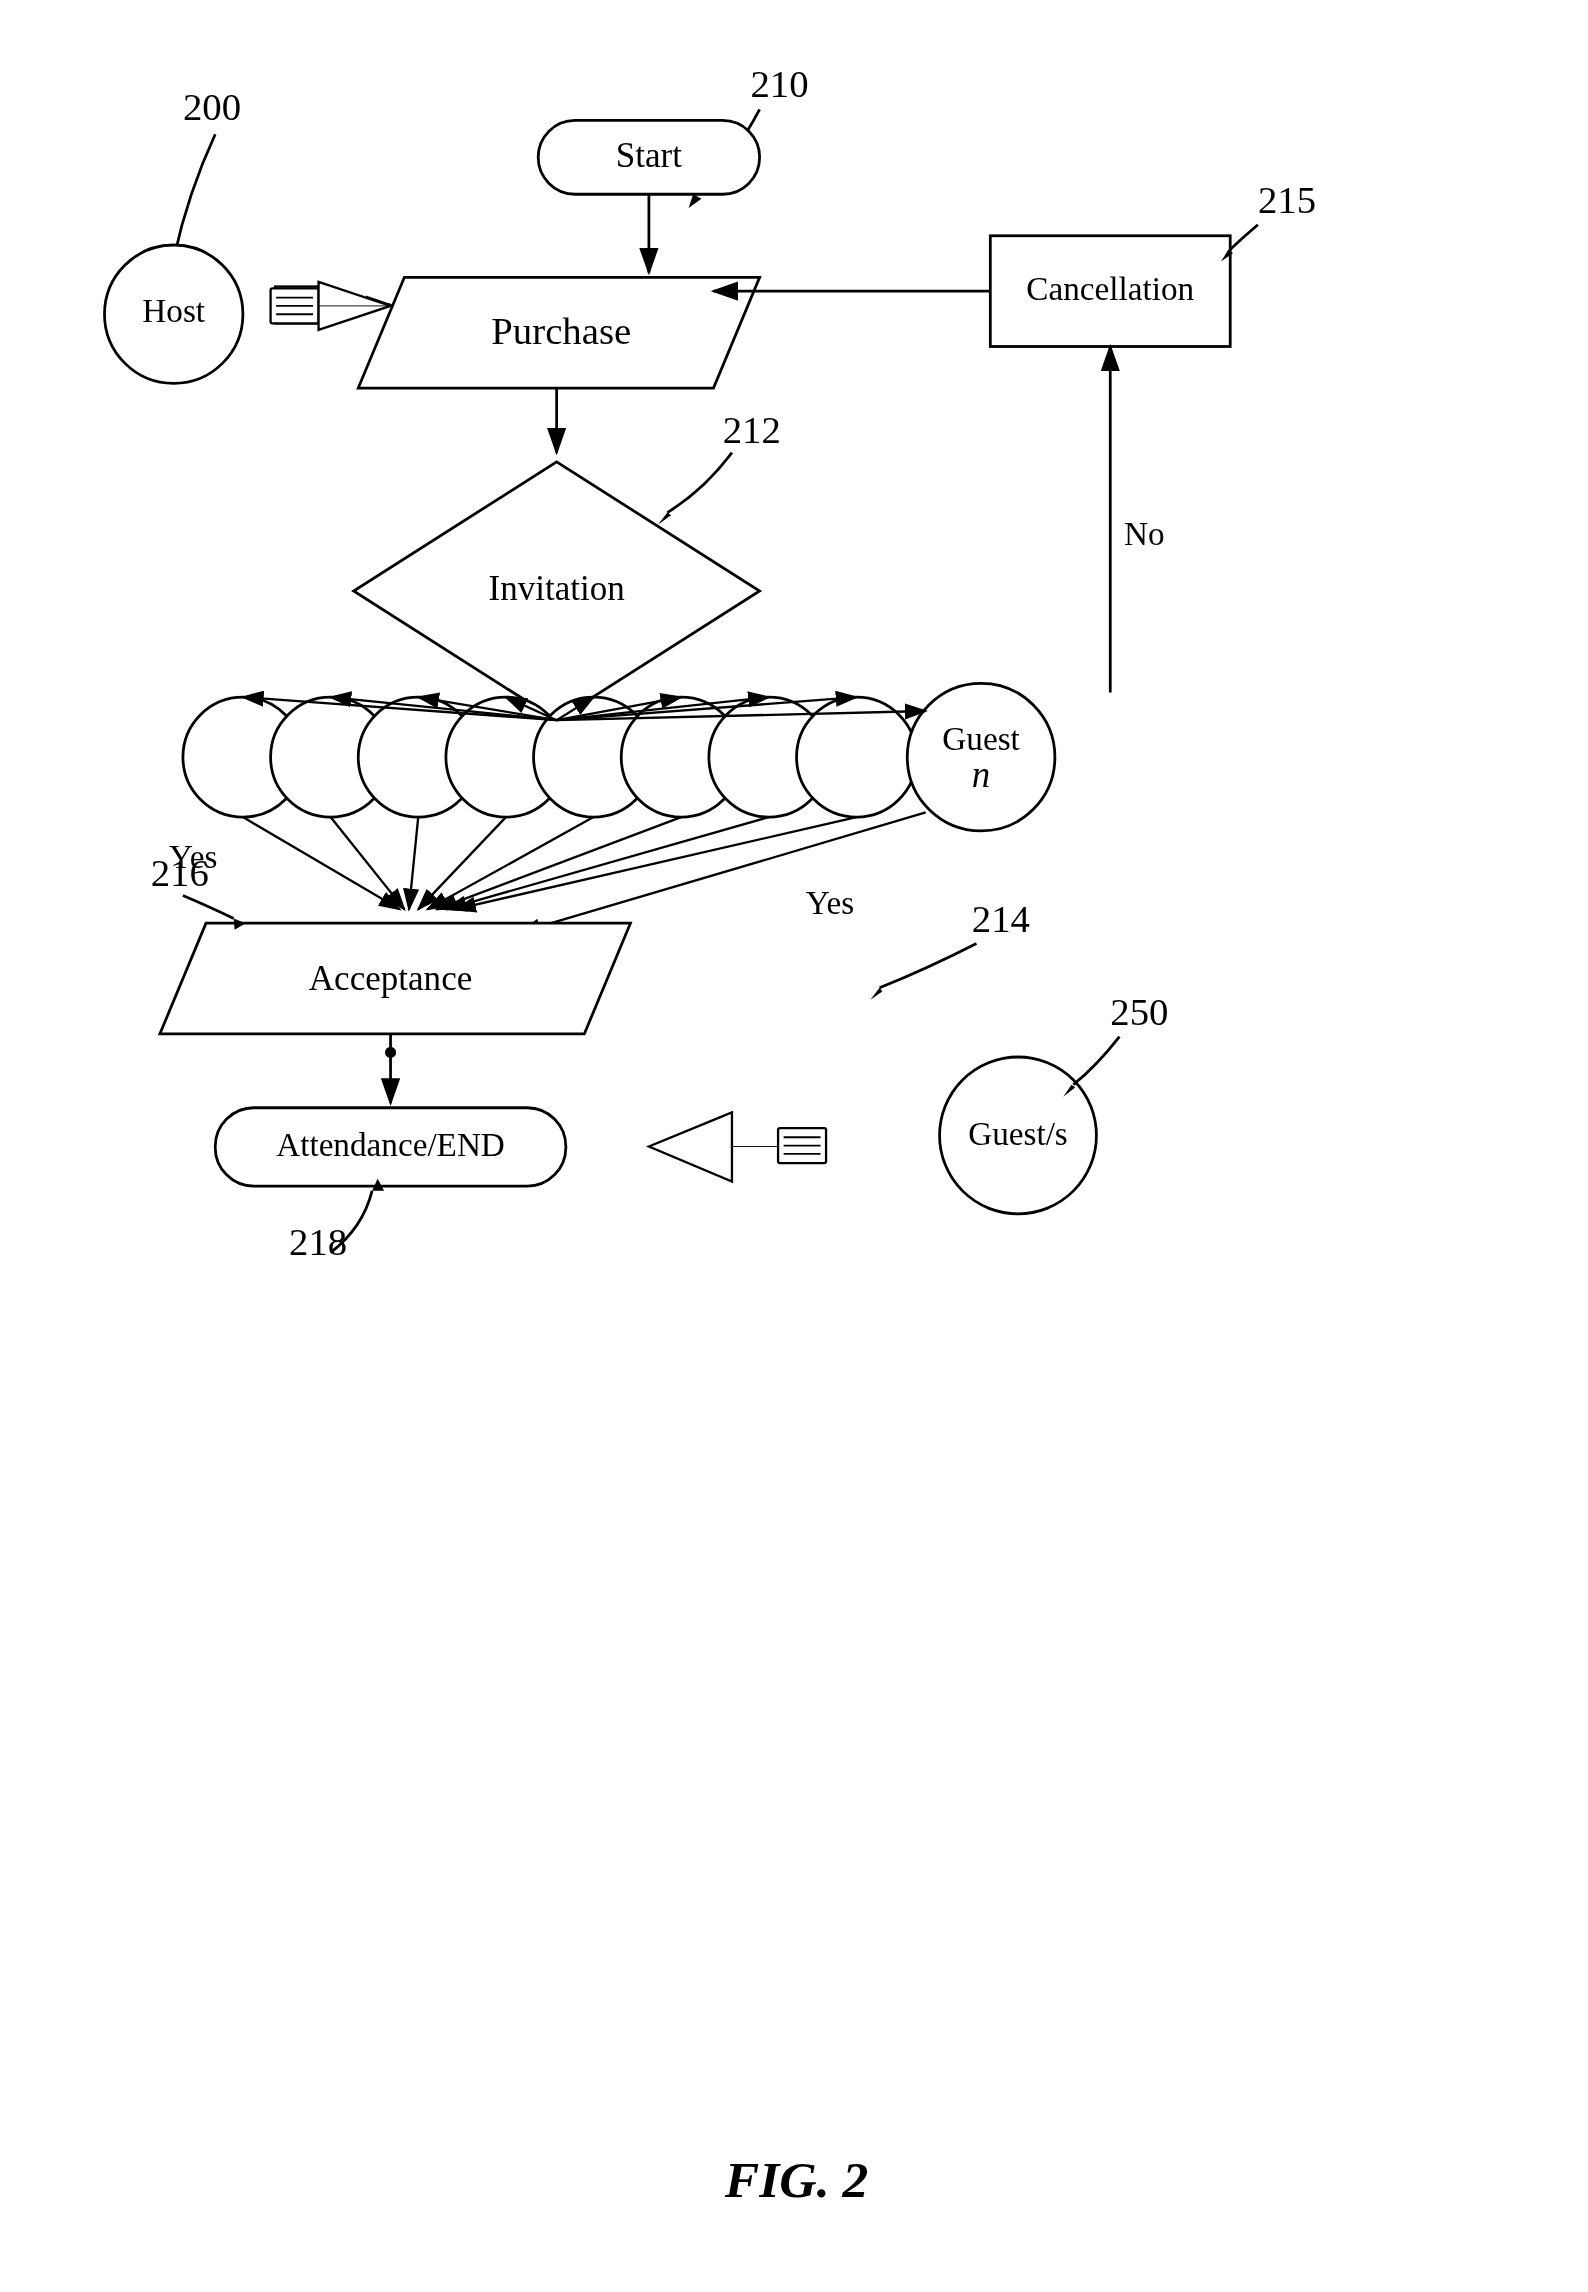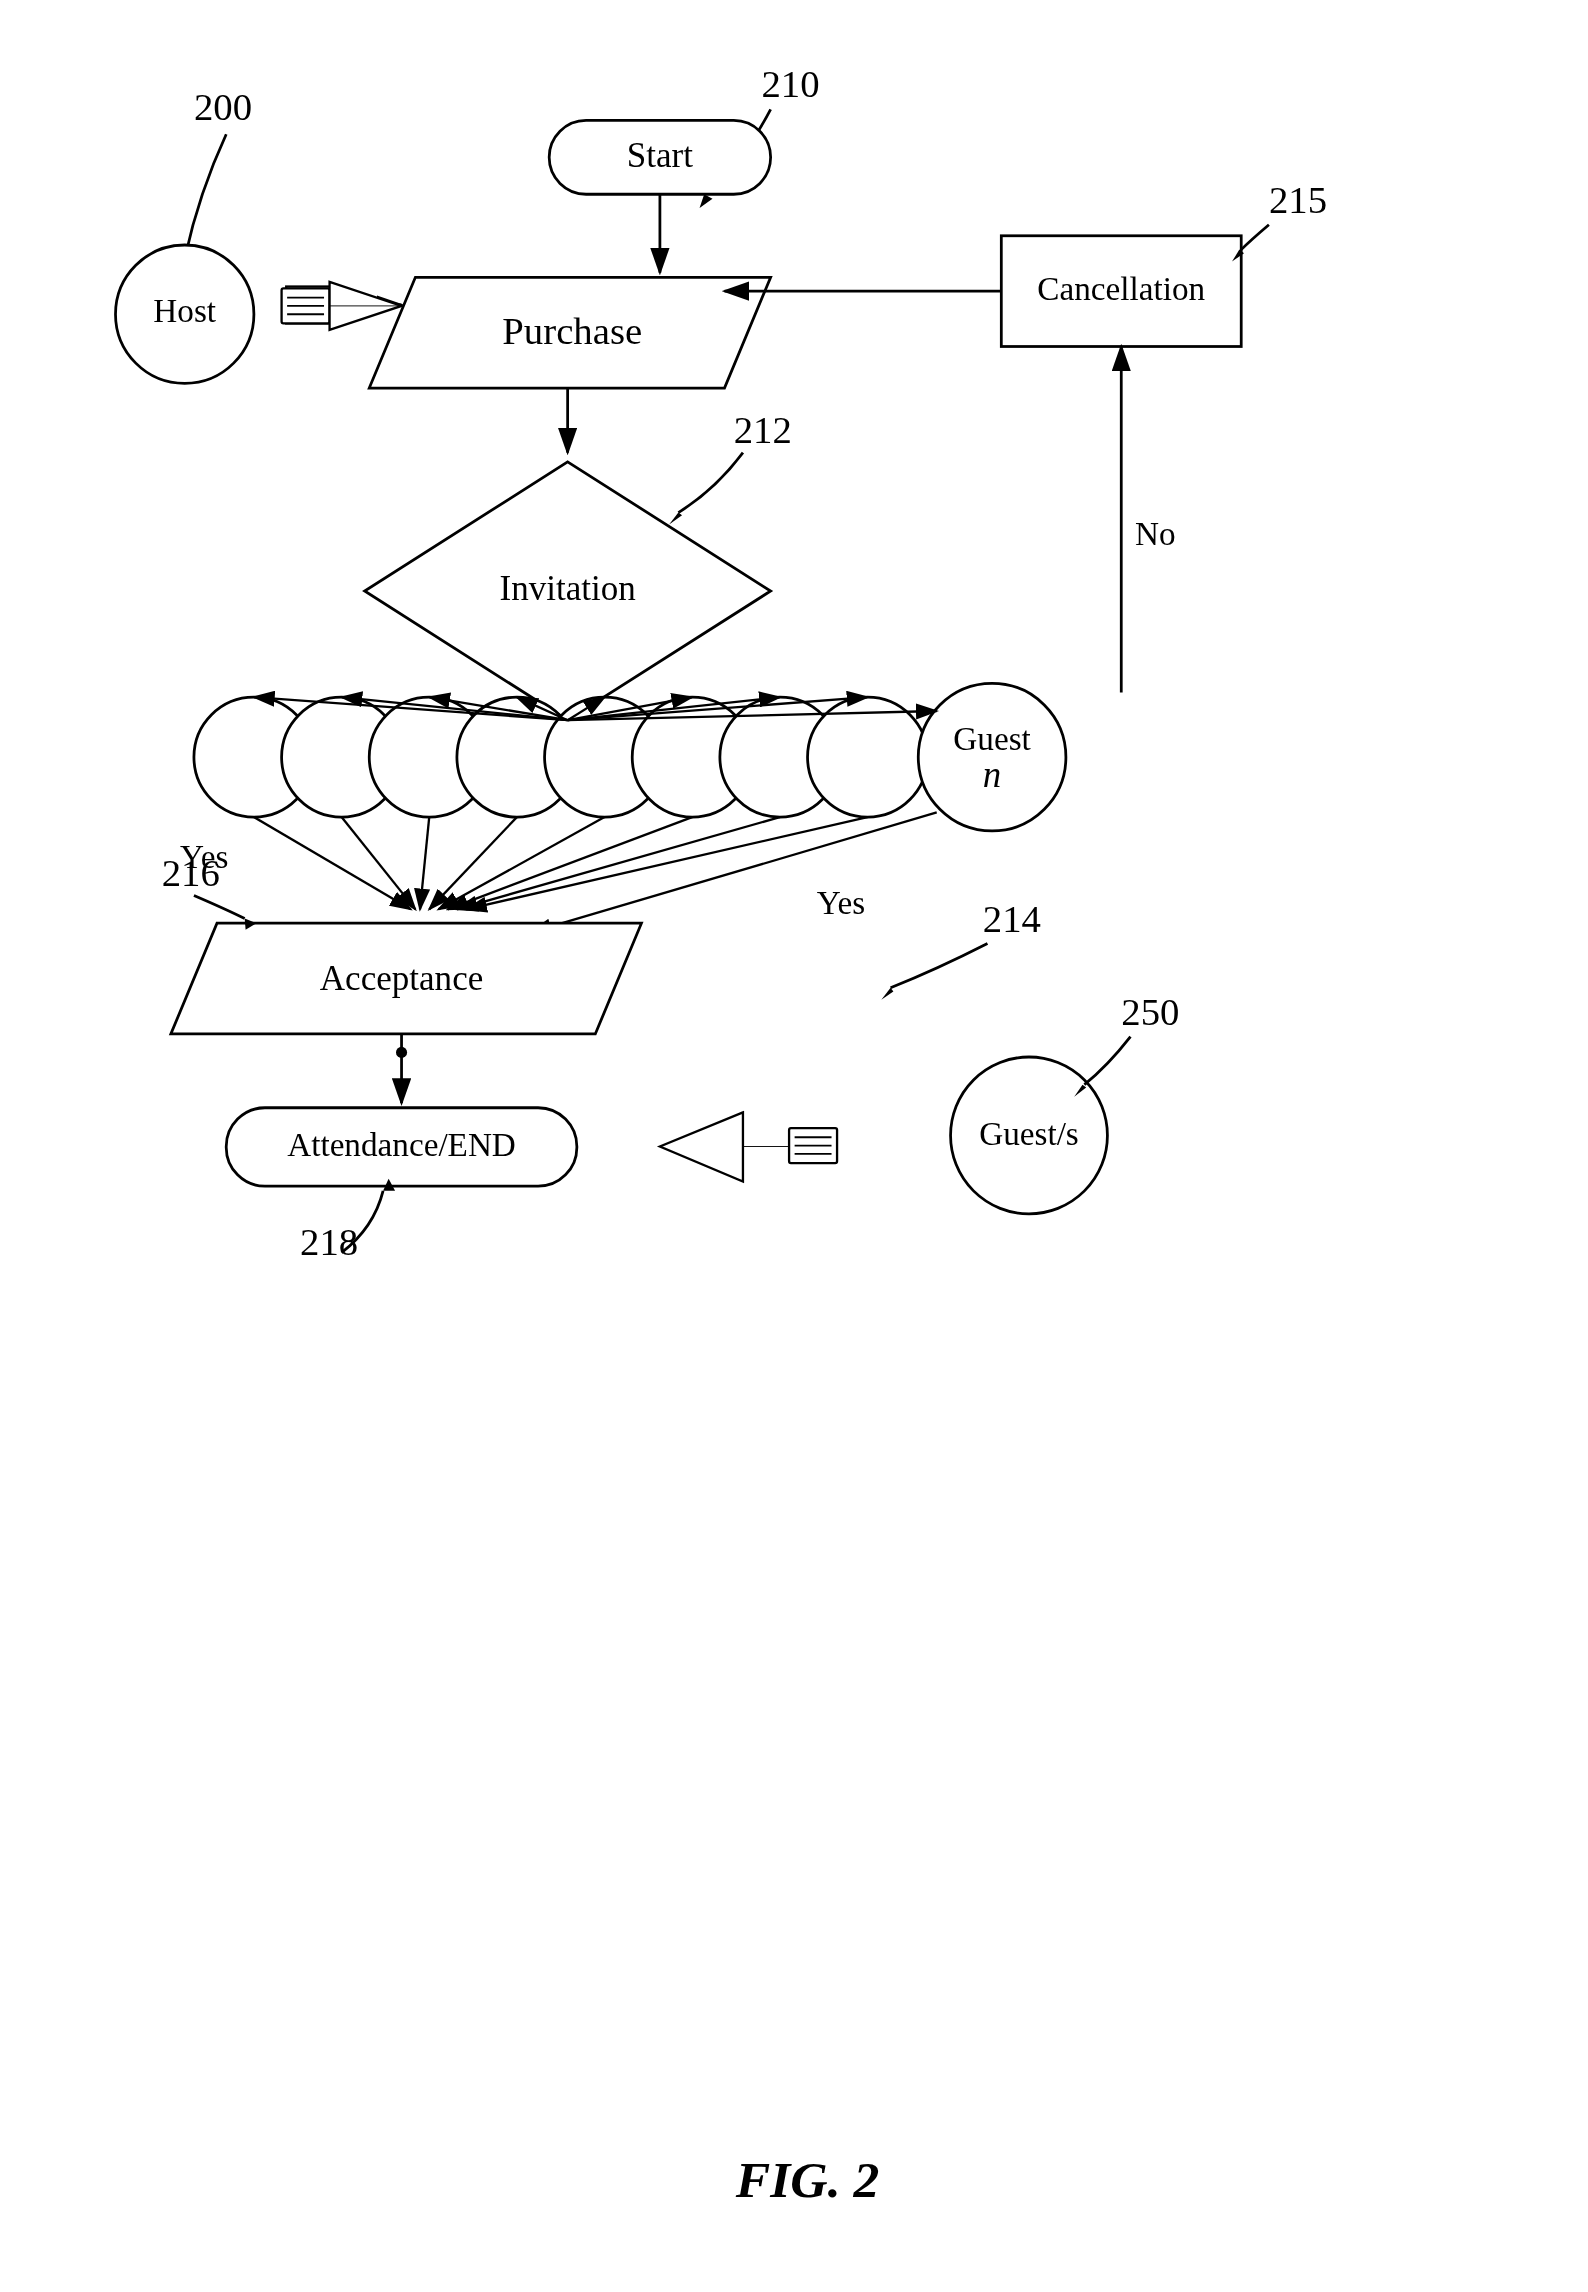--- a/index.html
+++ b/index.html
@@ -7,21 +7,21 @@
       background: #fff;
       width: 1588px;
       height: 2293px;
       position: relative;
       font-family: 'Times New Roman', Times, serif;
       overflow: hidden;
     }
 
     .diagram-container {
       position: absolute;
-      top: 0; left: 14px;
+      top: 0; left: 3px;
       width: 1544px;
       height: 2293px;
     }
 
     svg {
       width: 1588px;
       height: 2293px;
     }
   </style>
 </head>

